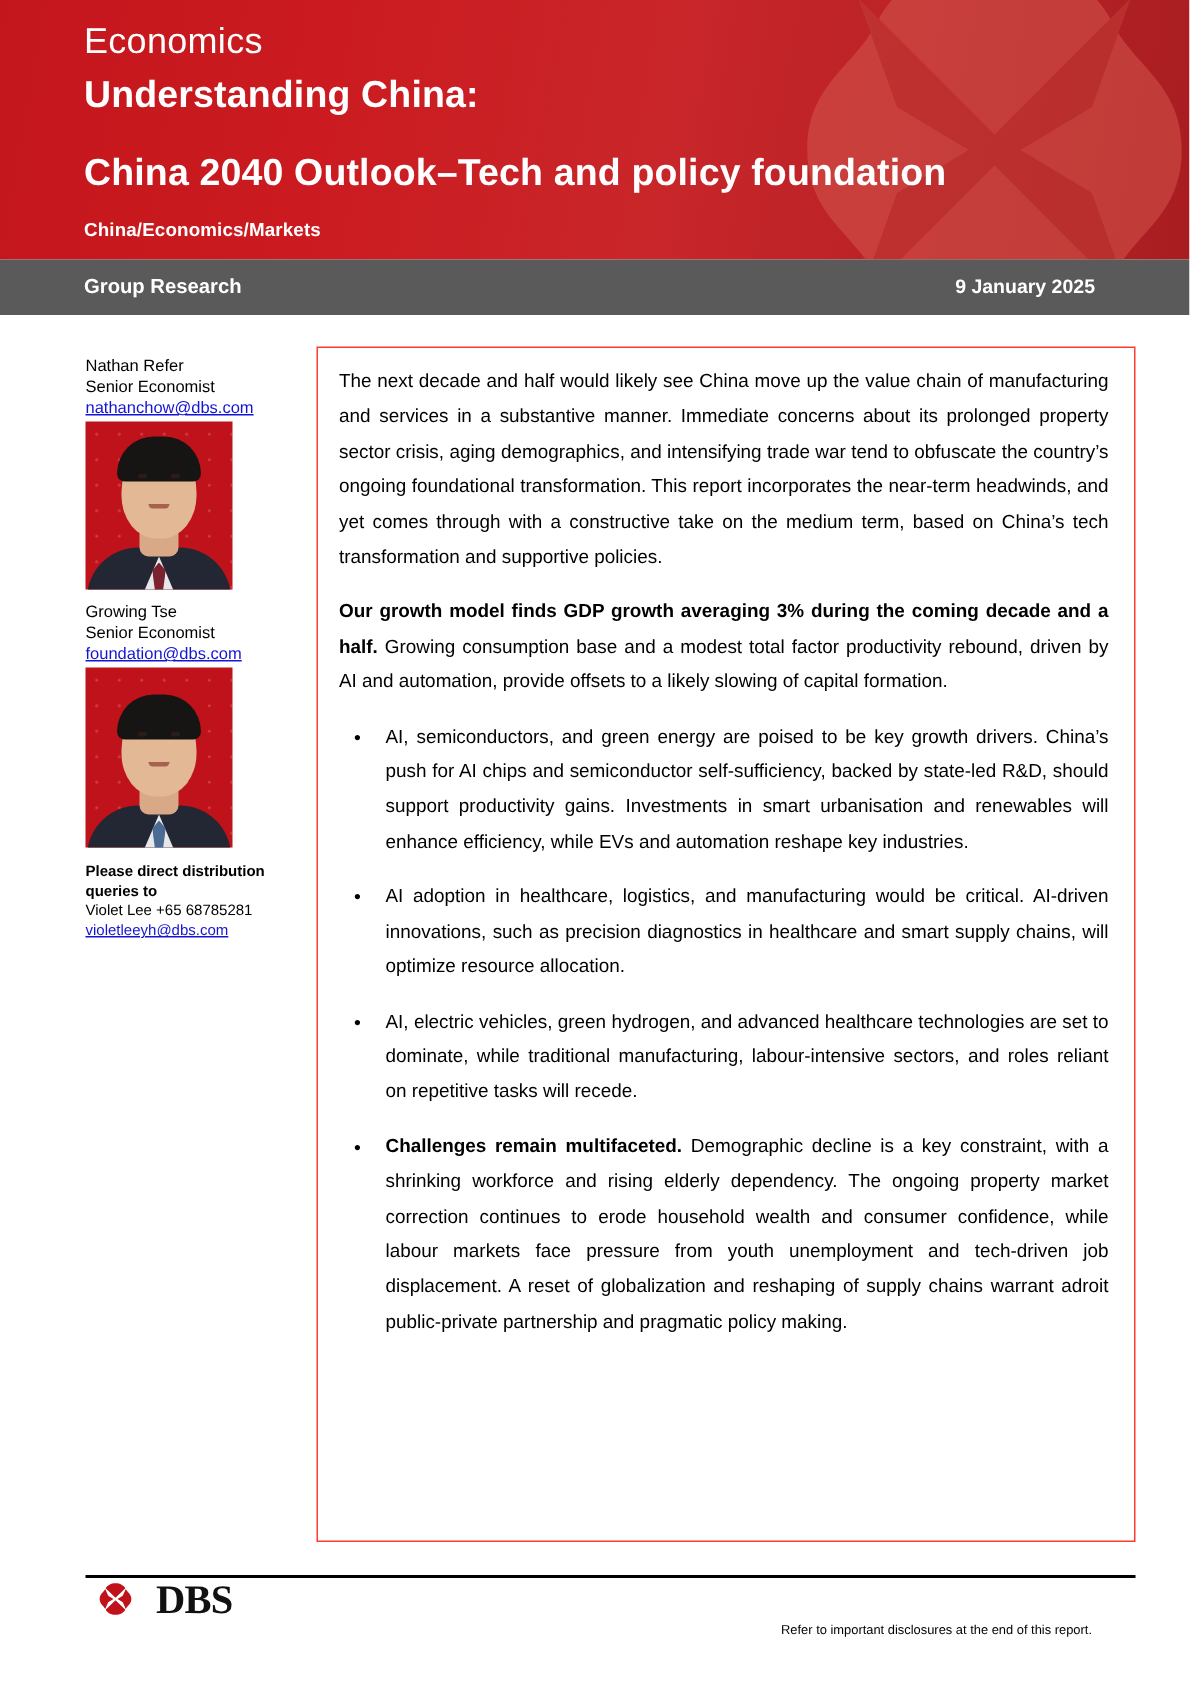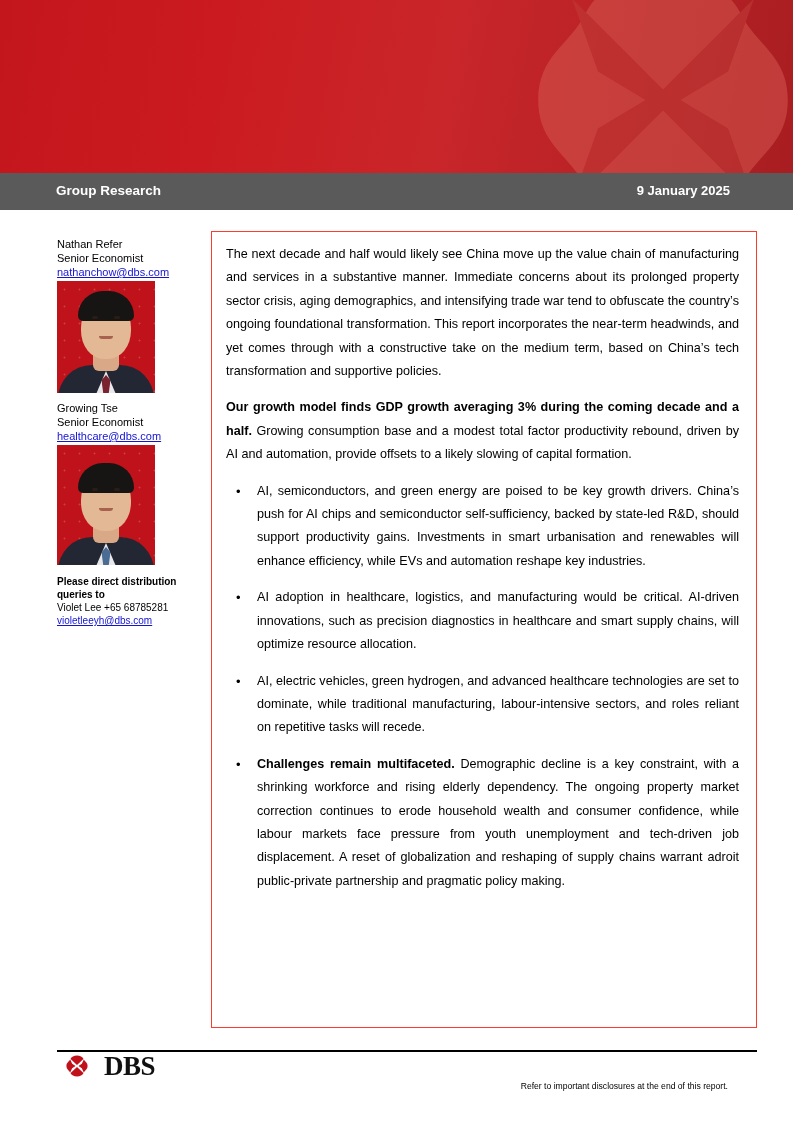--- a/index.html
+++ b/index.html
@@ -354,20 +354,26 @@
 </style>
 </head>
 <body>
 
 <div class="header-band">
   <svg class="header-watermark" viewBox="0 0 200 200" aria-hidden="true">
     <path d="M100 2 C128 2 150 14 160 34 C172 58 196 66 196 100 C196 134 172 142 160 166 C150 186 128 198 100 198 C72 198 50 186 40 166 C28 142 4 134 4 100 C4 66 28 58 40 34 C50 14 72 2 100 2 Z" fill="#d4564e"></path>
     <path d="M30 22 L100 92 L170 22 L150 78 L100 108 L50 78 Z" fill="#c23c38"></path>
     <path d="M30 178 L100 108 L170 178 L150 122 L100 92 L50 122 Z" fill="#c23c38"></path>
   </svg>
+  <div class="header-inner">
+    <div class="kicker">Economics</div>
+    <div class="title-1">Understanding China:</div>
+    <div class="title-2">China 2040 Outlook–Tech and policy foundation</div>
+    <div class="subtitle">China/Economics/Markets</div>
+  </div>
 </div>
 
 <div class="gray-band">
   <div class="gray-left">Group Research</div>
   <div class="gray-right">9 January 2025</div>
 </div>
 
 <div class="sidebar">
 
 
@@ -385,21 +391,21 @@
       <div class="hair"></div>
       <div class="eye l"></div>
       <div class="eye r"></div>
       <div class="mouth"></div>
     </div>
   </div>
 
   <div class="author" style="margin-top:8px;">
     <div class="author-name">Growing Tse</div>
     <div class="author-role">Senior Economist</div>
-    <a class="author-email" href="#">healthcare@dbs.com</a>
+    <a class="author-email" href="#">foundation@dbs.com</a>
     <div class="photo tall">
       <div class="bg-dots"></div>
       <div class="body"></div>
       <div class="neck"></div>
       <div class="shirt"></div>
       <div class="tie" style="background:#4a6b93;"></div>
       <div class="face"></div>
       <div class="hair"></div>
       <div class="eye l"></div>
       <div class="eye r"></div>

